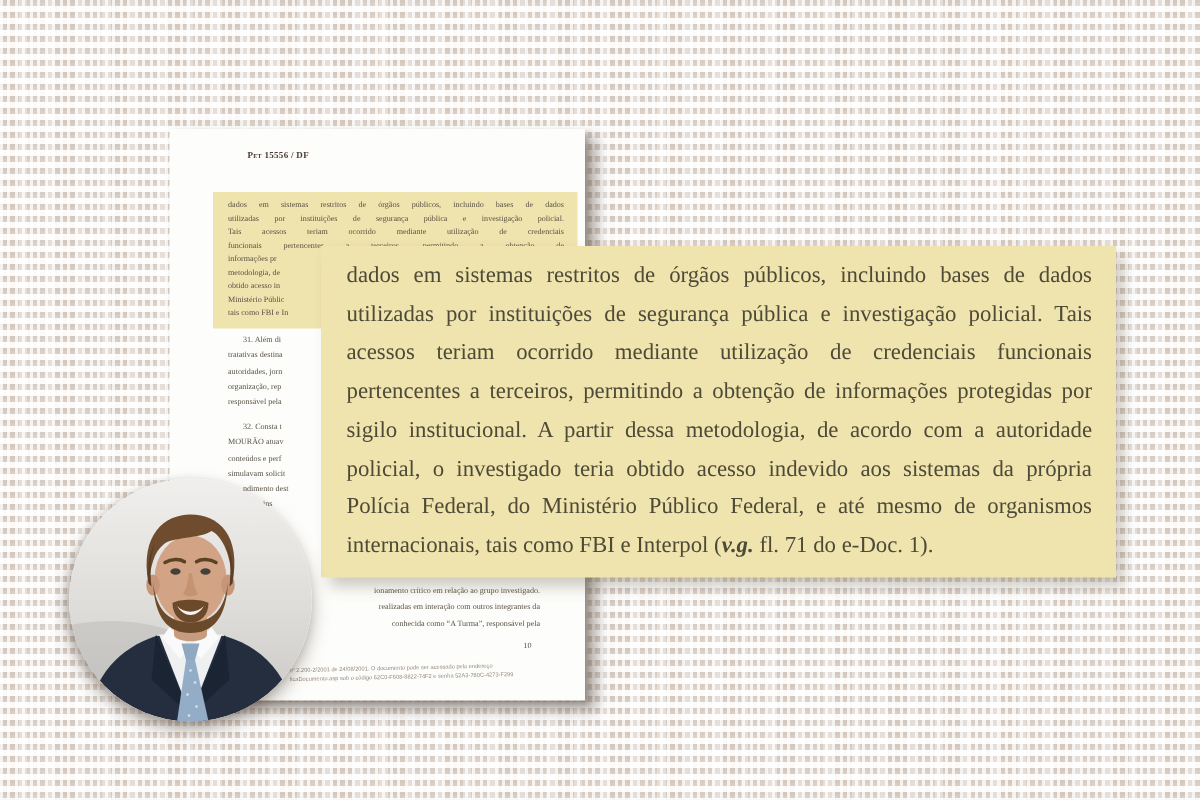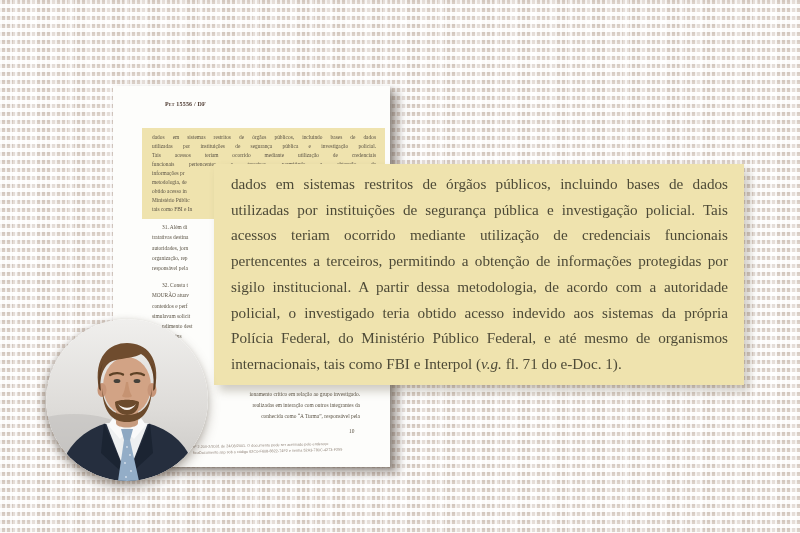--- a/index.html
+++ b/index.html
@@ -60,21 +60,21 @@
   .callout{
     position:absolute;left:214px;top:164px;width:530px;box-sizing:border-box;
     min-height:213px;background:#efe3ae;
     box-shadow:5px 6px 9px rgba(100,88,66,.30);
     padding:7px 16px 8px 17px;
   }
   .callout p{
     margin:0;text-align:justify;
     font-size:15.2px;line-height:25.7px;color:#4d4a37;
   }
-  .callout i{font-style:italic;}
+  .callout i{font-style:italic;font-weight:bold;}
   
   .photo{
     position:absolute;left:46px;top:319px;width:162px;height:162px;
     border-radius:50%;overflow:hidden;
     box-shadow:0 6px 12px rgba(88,75,62,.40), -2px 2px 6px rgba(88,75,62,.25);
   }
   .photo svg{display:block;}
 </style>
 </head>
 <body>

